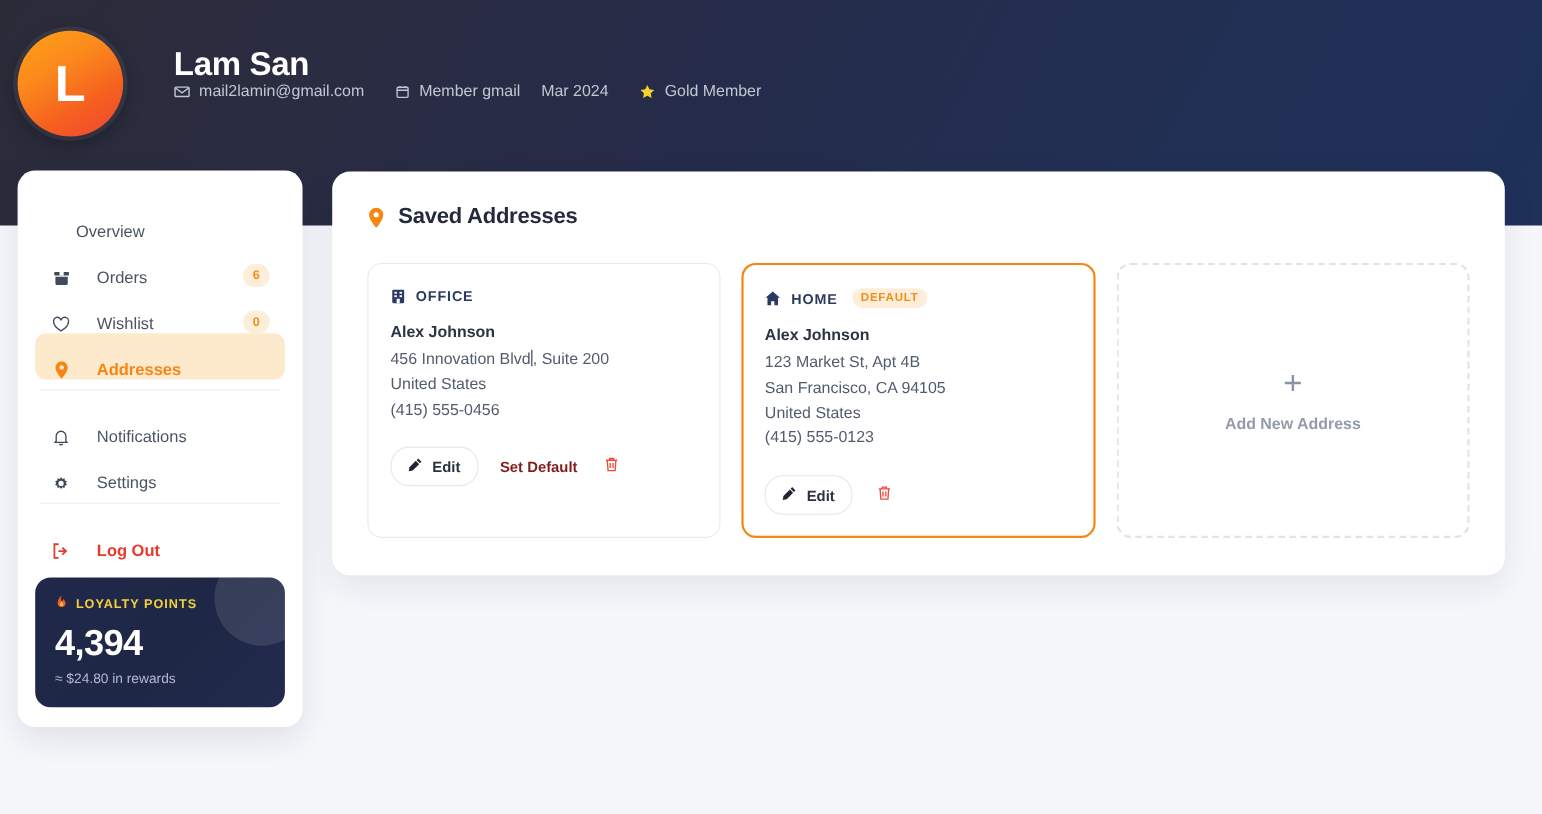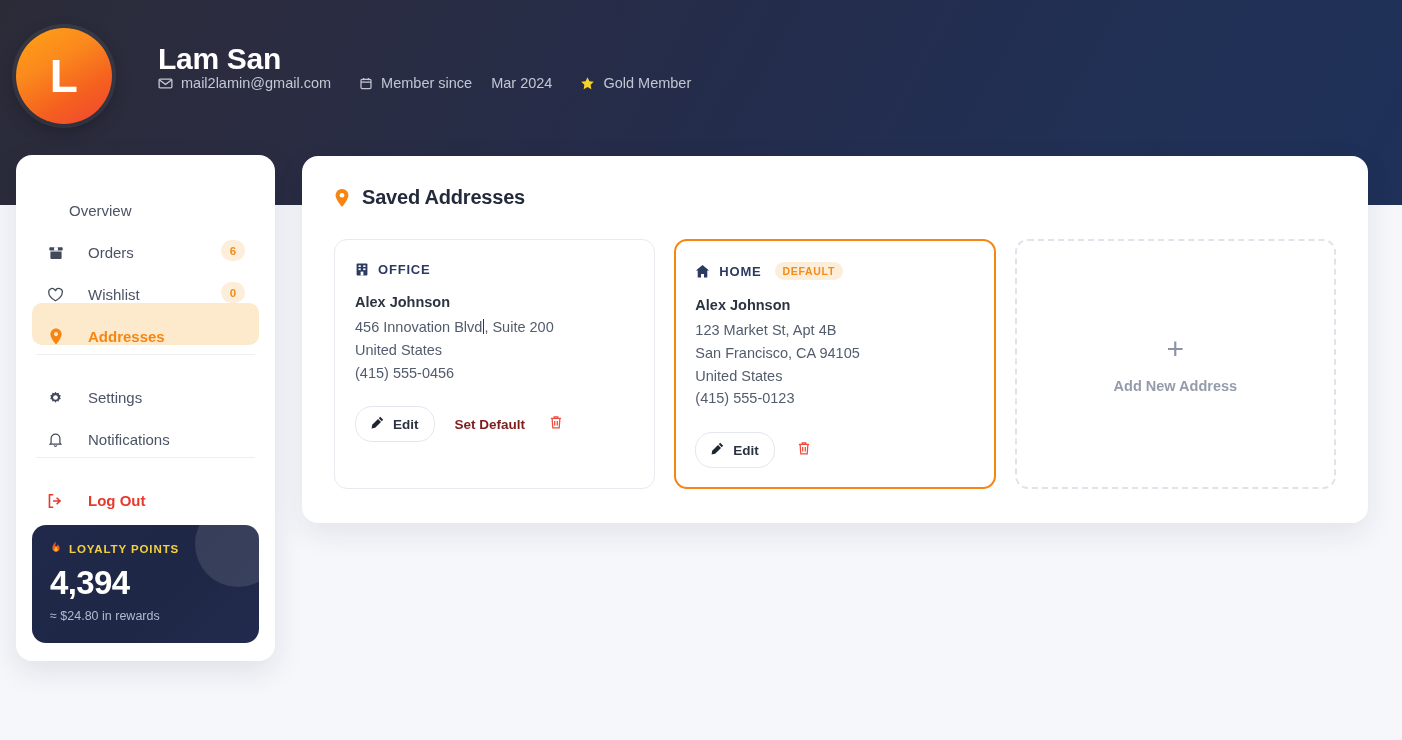--- a/index.html
+++ b/index.html
@@ -347,21 +347,21 @@
           <span>mail2lamin@gmail.com</span>
         </div>
 
         <div class="meta-item">
           <span>
             <svg width="14" height="15" viewBox="0 0 16 16" fill="none" stroke="#c2c7d4" stroke-width="1.4">
               <rect x="2.3" y="3.2" width="11.4" height="10.6" rx="1.2"></rect>
               <path d="M2.3 6.3h11.4M5.3 1.8v2.4M10.7 1.8v2.4"></path>
             </svg>
           </span>
-          <span>Member since</span>
+          <span>Member gmail</span>
           <span class="meta-sep"></span>
           <span>Mar 2024</span>
         </div>
 
         <div class="meta-item">
           <span>
             <svg width="15" height="15" viewBox="0 0 16 16" fill="#f5d32e">
               <path d="M8 1.3l2.05 4.2 4.6.66-3.33 3.25.79 4.6L8 11.83l-4.11 2.18.79-4.6L1.35 6.16l4.6-.66z"></path>
             </svg>
           </span>
@@ -408,36 +408,36 @@
         <circle cx="7" cy="6.1" r="2.05" fill="#fdeacd"></circle>
       </svg>
     </span>
     <span class="nav-label">Addresses</span>
   </div>
 
   <div class="nav-divider"></div>
 
   <div class="nav-item">
     <span class="nav-ico">
+      <svg width="15" height="17" viewBox="0 0 16 18" fill="none" stroke="currentColor" stroke-width="1.3">
+        <path d="M3.3 12.6V7.9a4.7 4.7 0 0 1 9.4 0v4.7l1 1.3H2.3z"></path>
+        <path d="M6.5 15.3a1.6 1.6 0 0 0 3 0"></path>
+      </svg>
+    </span>
+    <span class="nav-label">Notifications</span>
+  </div>
+
+  <div class="nav-item">
+    <span class="nav-ico">
       <svg width="17" height="17" viewBox="0 0 18 18" fill="currentColor">
         <path d="M9 0.9l1.25 1.7 2.03-.5.45 2.04 1.96.72-1.03 1.82 1.03 1.82-1.96.72-.45 2.04-2.03-.5L9 12.46l-1.25-1.7-2.03.5-.45-2.04-1.96-.72L4.34 6.68 3.31 4.86l1.96-.72.45-2.04 2.03.5z" transform="translate(0,2)"></path>
         <circle cx="9" cy="9" r="2.5" fill="#ffffff"></circle>
       </svg>
     </span>
     <span class="nav-label">Settings</span>
-  </div>
-
-  <div class="nav-item">
-    <span class="nav-ico">
-      <svg width="15" height="17" viewBox="0 0 16 18" fill="none" stroke="currentColor" stroke-width="1.3">
-        <path d="M3.3 12.6V7.9a4.7 4.7 0 0 1 9.4 0v4.7l1 1.3H2.3z"></path>
-        <path d="M6.5 15.3a1.6 1.6 0 0 0 3 0"></path>
-      </svg>
-    </span>
-    <span class="nav-label">Notifications</span>
   </div>
 
   <div class="nav-divider"></div>
 
   <div class="nav-item danger">
     <span class="nav-ico">
       <svg width="17" height="16" viewBox="0 0 18 16" fill="none" stroke="currentColor" stroke-width="1.7">
         <path d="M6.6 1.4H2.6v13.2h4"></path>
         <path d="M10.2 4.6L13.8 8l-3.6 3.4M13.4 8H6.4"></path>
       </svg>

